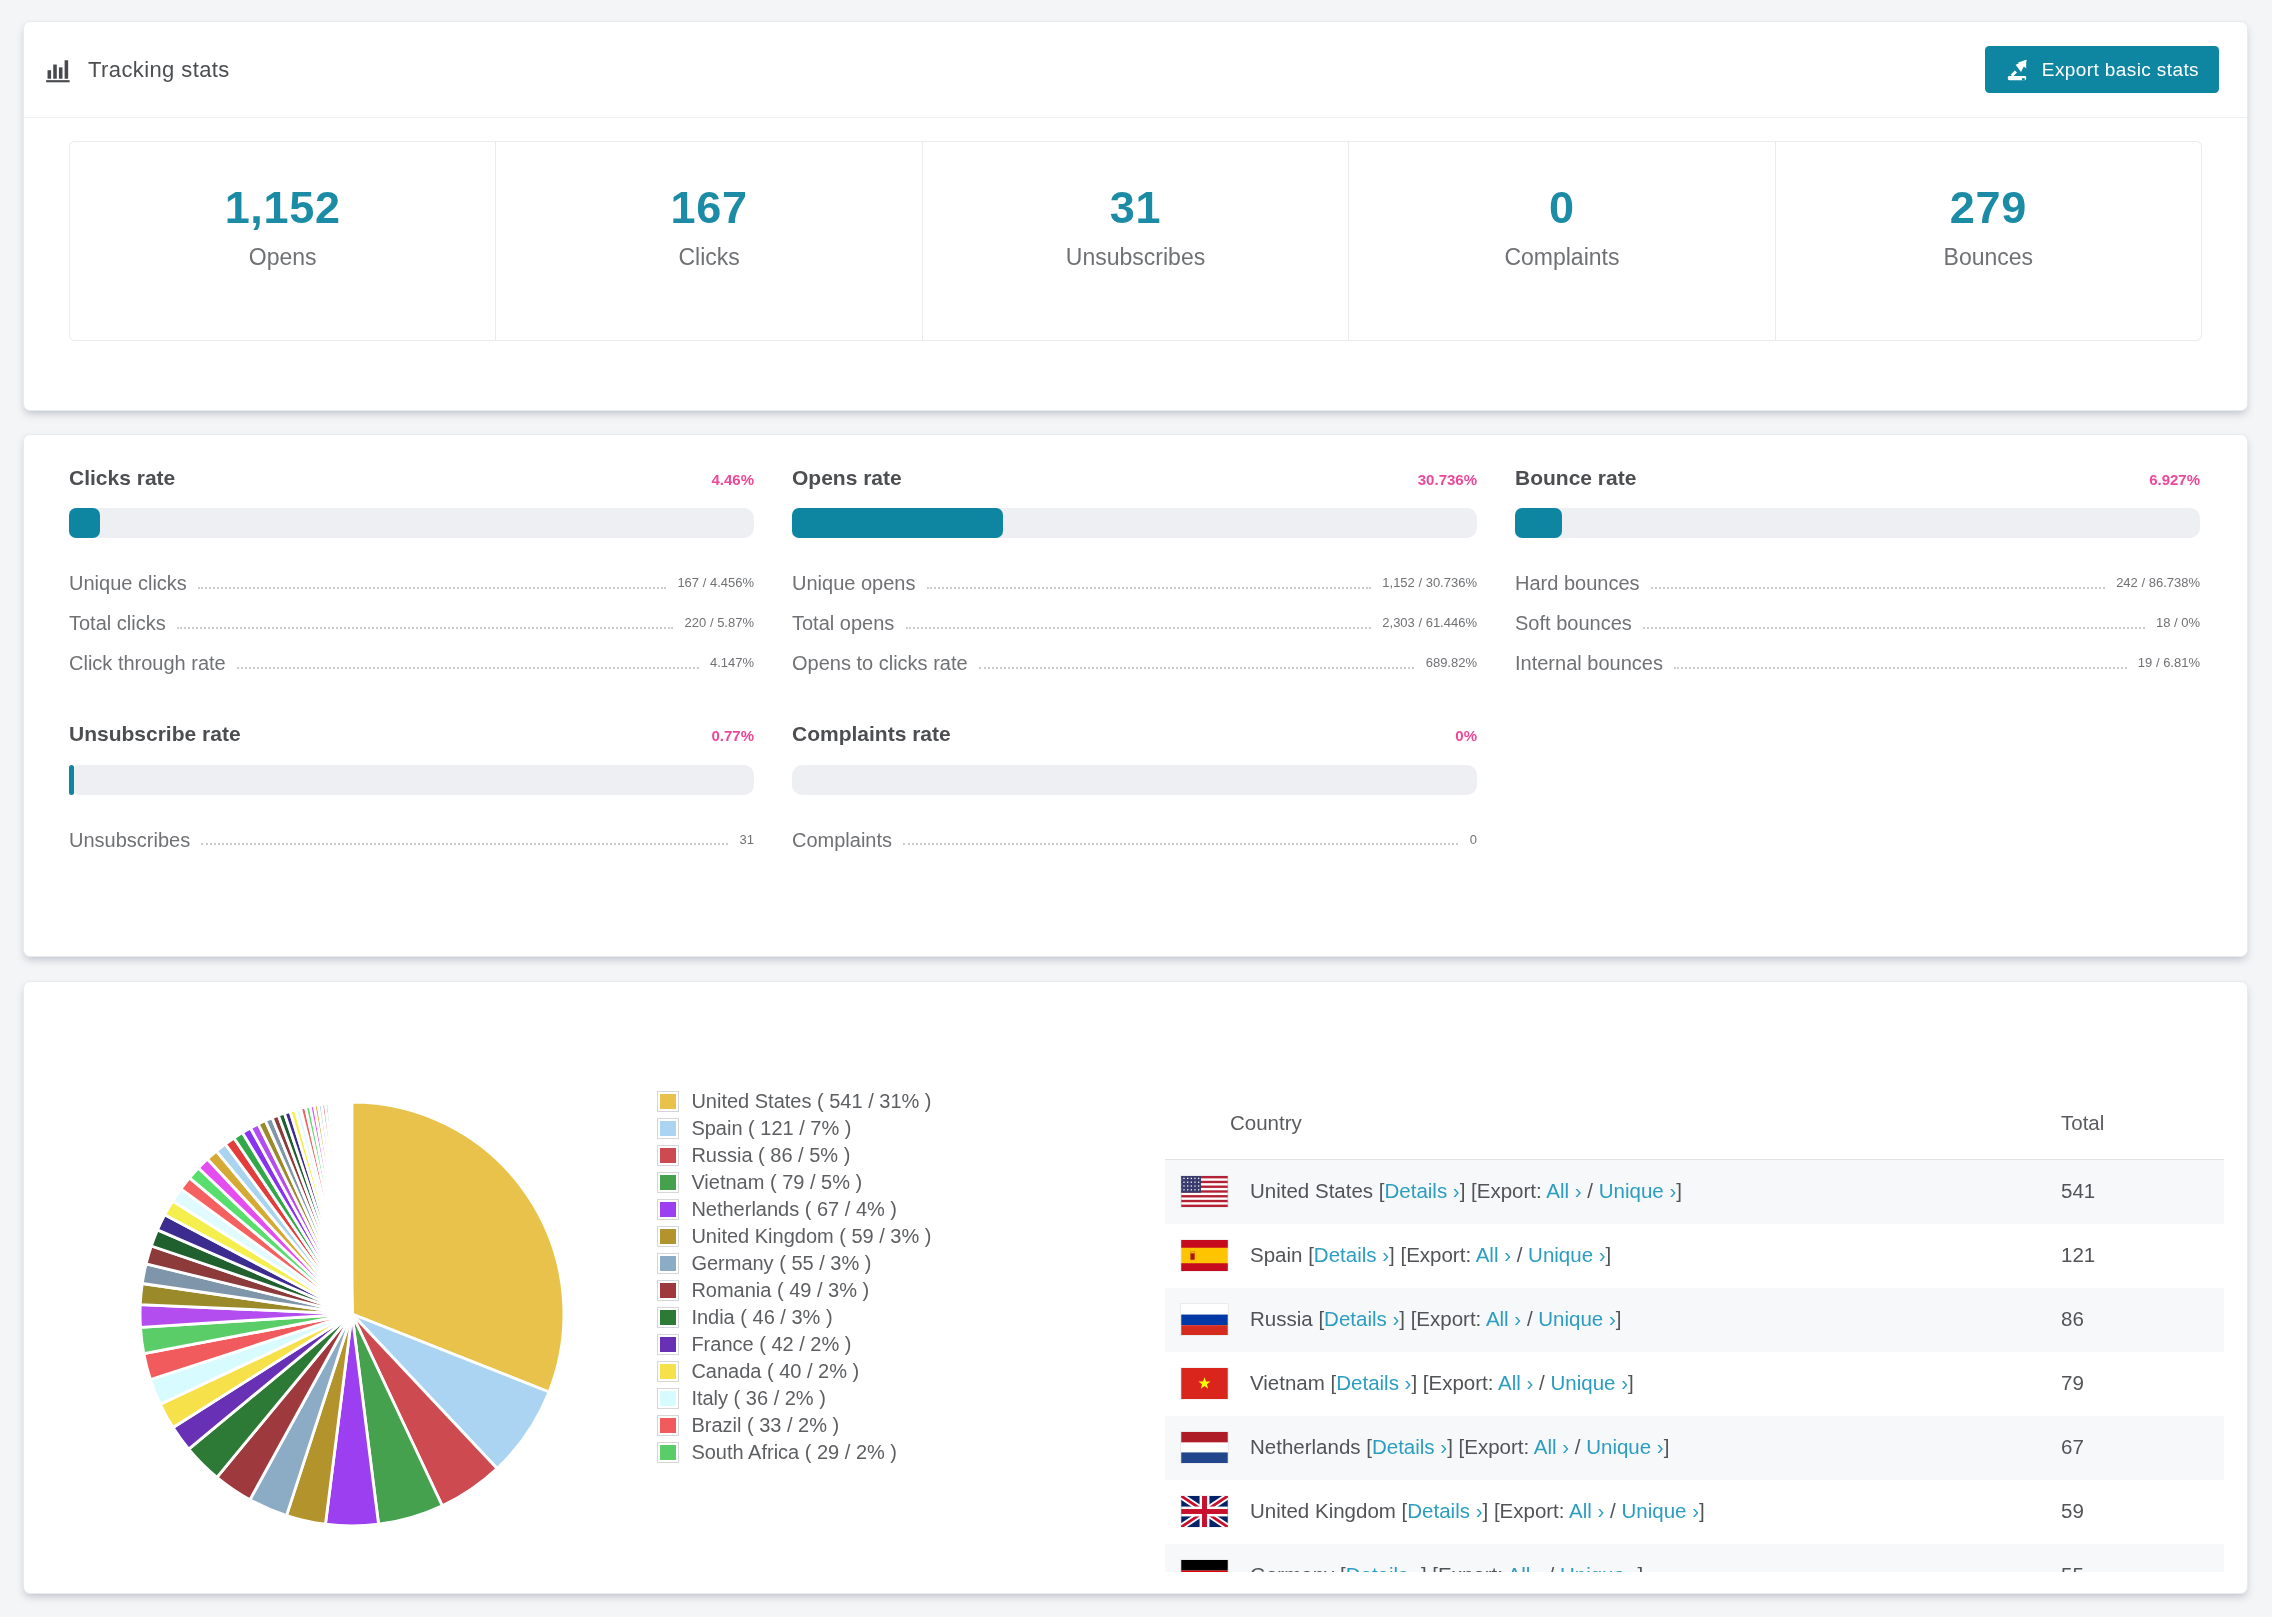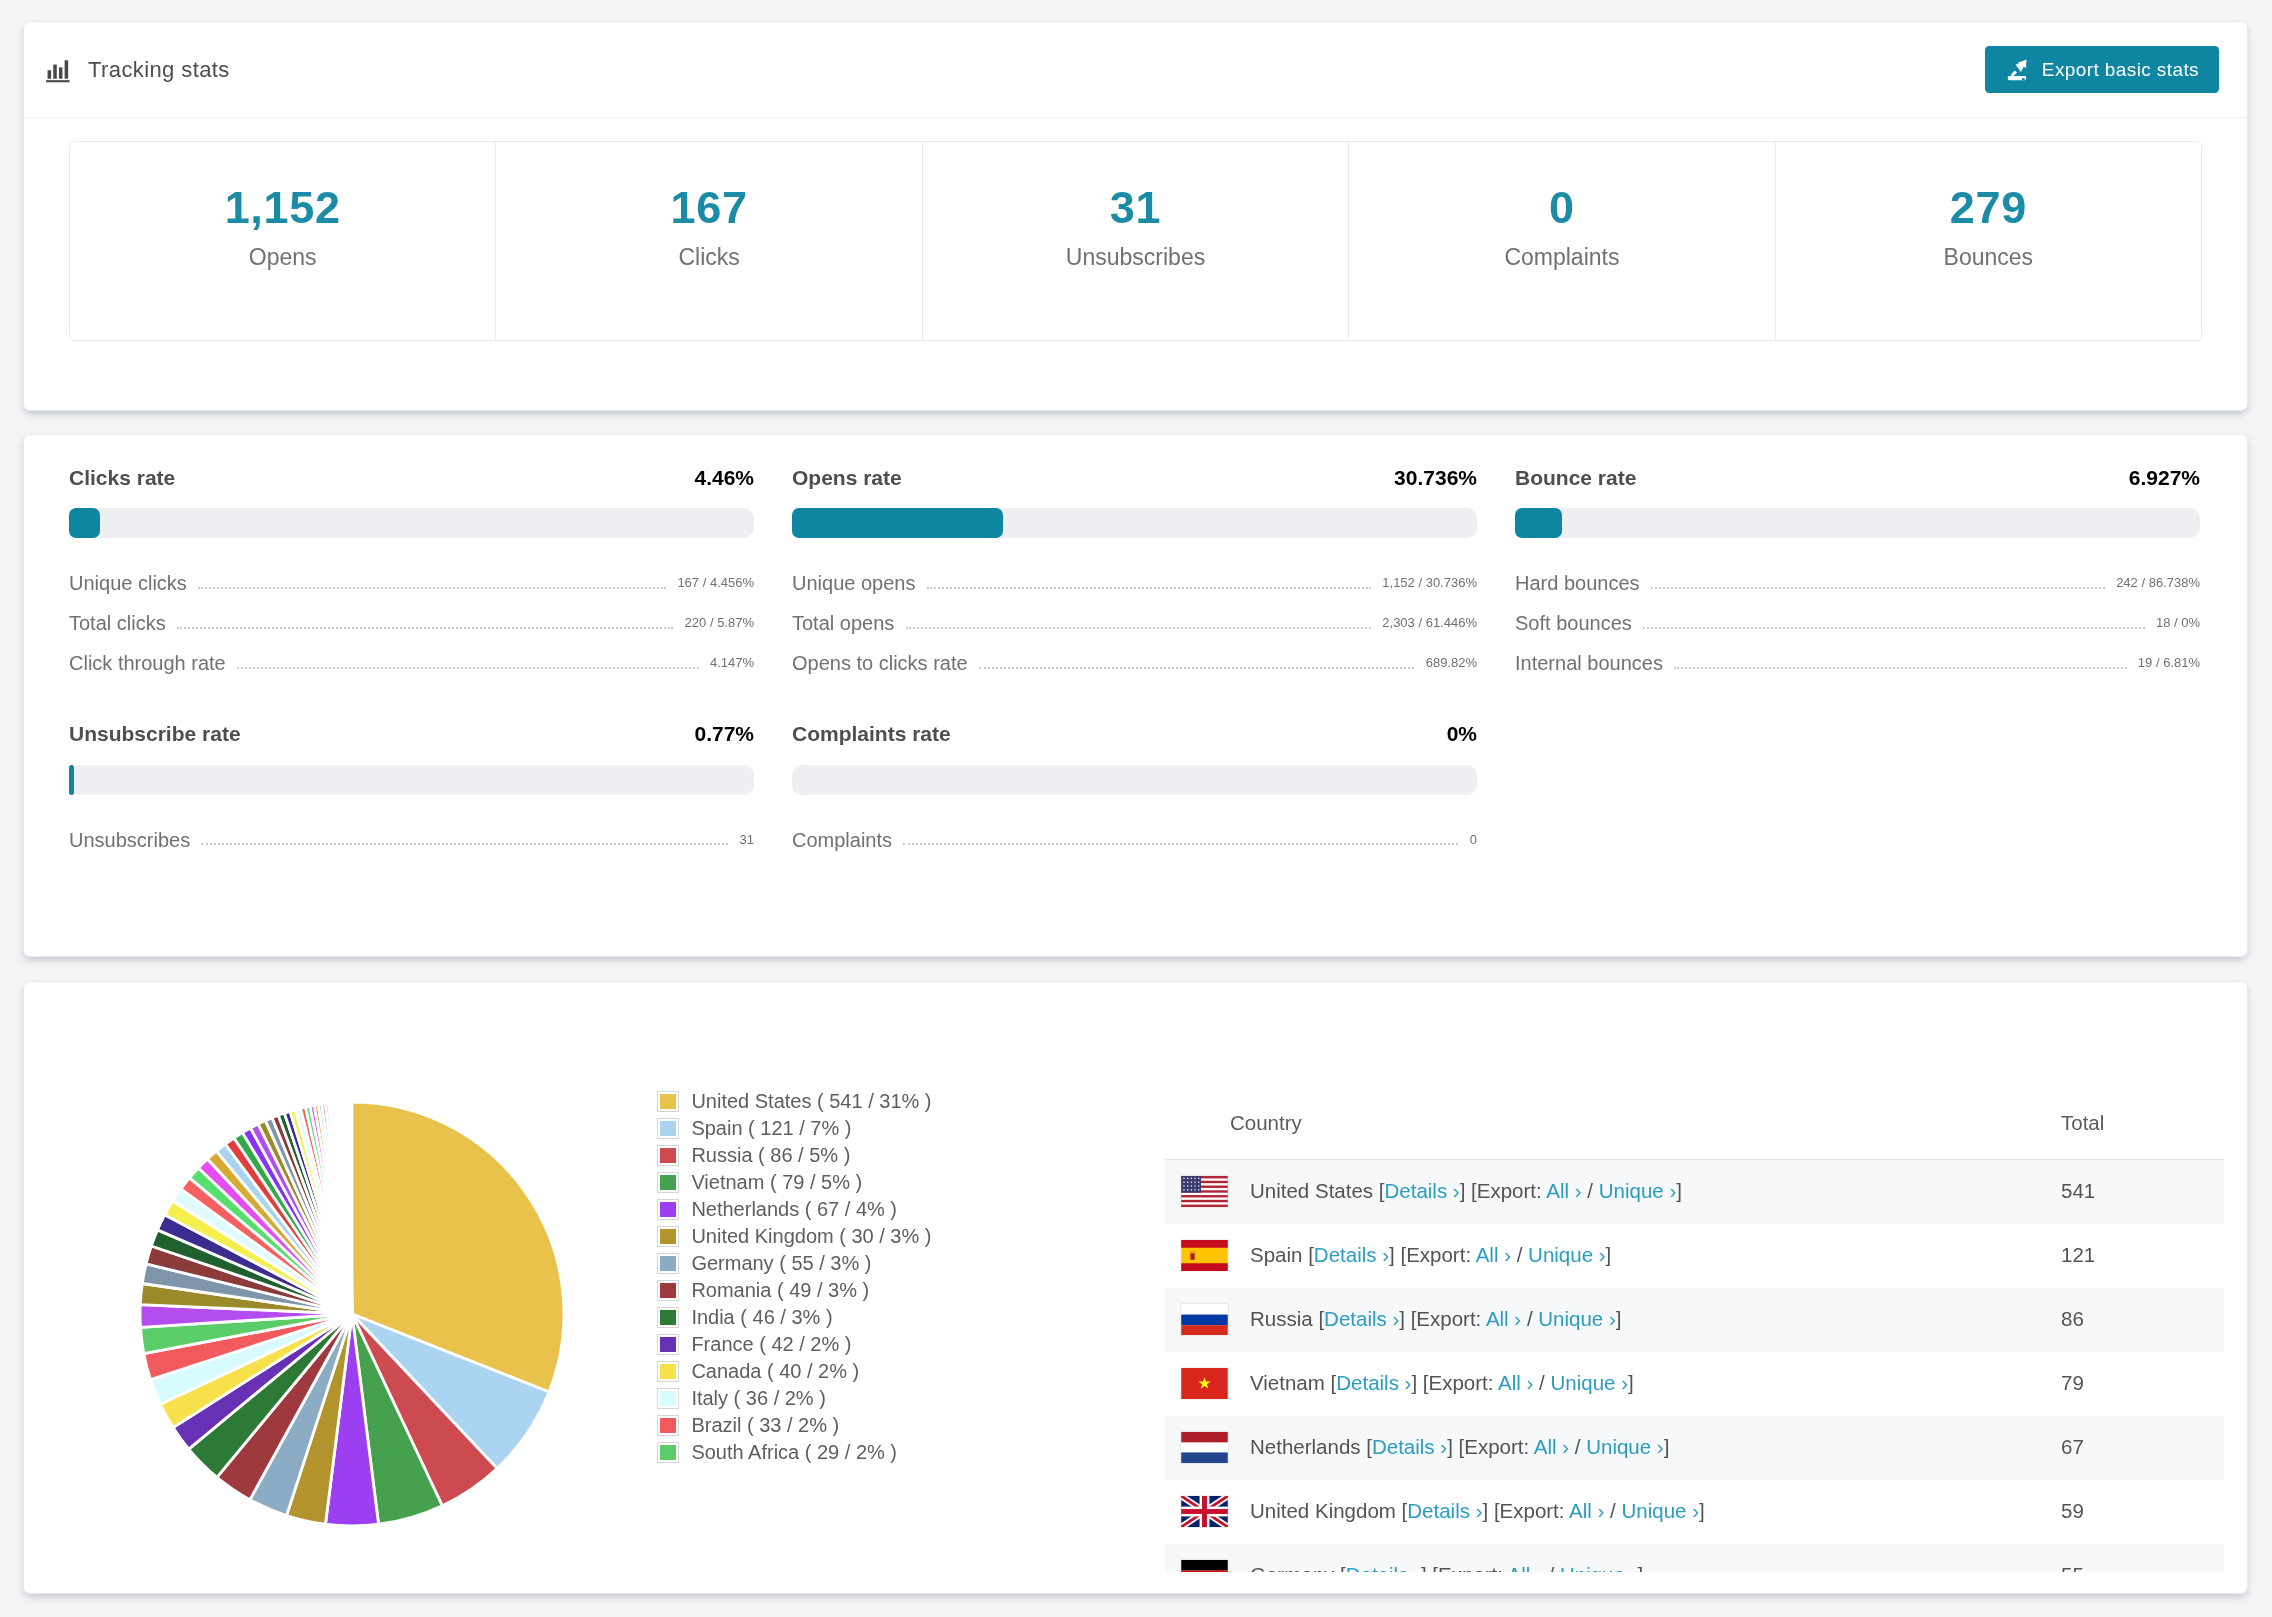--- a/index.html
+++ b/index.html
@@ -42,21 +42,21 @@
   .stat-label{font-size:23px;color:#6f7174;margin-top:11.3px;}
   
   #card-rates{left:23px;top:434px;width:2223px;height:521px;}
   .rates-grid{
     position:absolute;left:45px;right:47px;top:31px;
     display:grid;grid-template-columns:repeat(3,1fr);column-gap:38px;
   }
   .rate-block.row2{margin-top:47px;}
   .rate-head{display:flex;justify-content:space-between;align-items:baseline;}
   .rate-title{font-size:21px;font-weight:bold;color:#4c4e51;}
-  .rate-value{font-size:21px;font-weight:bold;color:#000000;}
+  .rate-value{font-size:15px;font-weight:bold;color:#ec4899;}
   .bar{margin-top:18.4px;height:30px;background:#edeff2;border-radius:10px;}
   .bar-fill{height:100%;background:#0e86a2;border-radius:7px;width:0;}
   .rate-items{margin-top:17px;}
   .rate-item{display:flex;align-items:flex-end;height:40px;}
   .ri-label{font-size:20px;color:#6f7174;white-space:nowrap;line-height:24px;}
   .ri-dots{flex:1;border-bottom:2.1px dotted #c9cbce;margin:0 11.3px 6.4px;}
   .ri-value{font-size:13px;color:#6f7174;white-space:nowrap;line-height:24px;}
   
   #card-geo{left:23px;top:981px;width:2223px;height:611px;overflow:hidden;}
   #card-geo .card-header{height:74px;padding-left:30px;}
@@ -338,21 +338,21 @@
     <div class="legend-item">
         <span class="swatch" style="background: content-box rgb(70, 161, 78);"></span>
         <span class="legend-label">Vietnam ( 79 / 5% )</span>
       </div>
     <div class="legend-item">
         <span class="swatch" style="background: content-box rgb(155, 63, 240);"></span>
         <span class="legend-label">Netherlands ( 67 / 4% )</span>
       </div>
     <div class="legend-item">
         <span class="swatch" style="background: content-box rgb(179, 147, 44);"></span>
-        <span class="legend-label">United Kingdom ( 30 / 3% )</span>
+        <span class="legend-label">United Kingdom ( 59 / 3% )</span>
       </div>
     <div class="legend-item">
         <span class="swatch" style="background: content-box rgb(140, 171, 196);"></span>
         <span class="legend-label">Germany ( 55 / 3% )</span>
       </div>
     <div class="legend-item">
         <span class="swatch" style="background: content-box rgb(158, 57, 62);"></span>
         <span class="legend-label">Romania ( 49 / 3% )</span>
       </div>
     <div class="legend-item">

